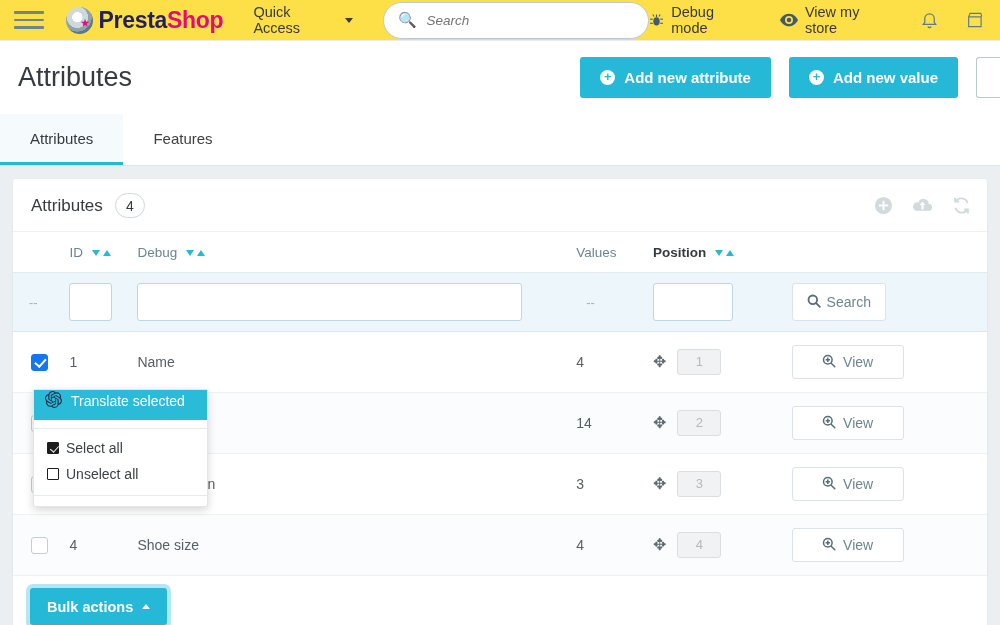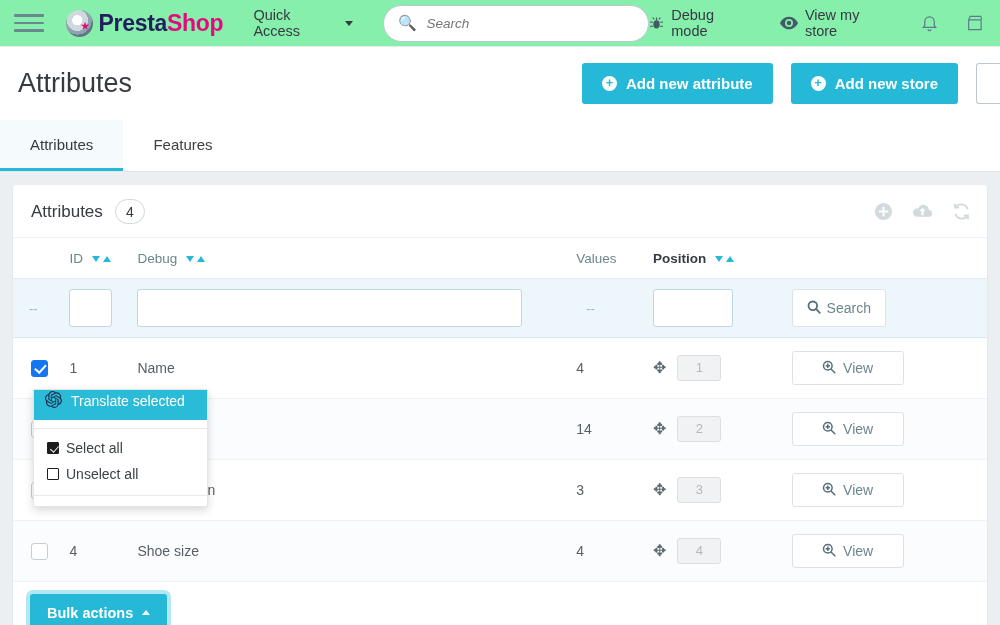--- a/index.html
+++ b/index.html
@@ -5,21 +5,21 @@
   * { box-sizing: border-box; margin: 0; padding: 0; }
   html, body {
     width: 1000px; height: 625px;
     background: #eceff1;
     font-family: "Liberation Sans", sans-serif;
     overflow: hidden;
   }
 
   
   .navbar {
-    height: 47px; background: #86efac;
+    height: 41px; background: #fde047;
     display: flex; align-items: center;
     border-bottom: 1px solid #e8ebed;
     position: relative; z-index: 40; justify-content: center;
   }
   .hamburger { margin-left: 14px; width: 30px; cursor: pointer;
     display: flex; flex-direction: column; gap: 5px; }
   .hamburger span { display: block; height: 2.5px; background: #6c868e; border-radius: 1px; }
 
   .brand { display: flex; align-items: center; margin-left: 22px; cursor: pointer; }
   .brand-logo {
@@ -281,21 +281,21 @@
 
 <div class="page-head">
   <h1 class="page-title">Attributes</h1>
   <div class="head-actions">
     <button class="btn-primary">
       <span class="plus-circle">+</span>
       <span>Add new attribute</span>
     </button>
     <button class="btn-primary">
       <span class="plus-circle">+</span>
-      <span>Add new store</span>
+      <span>Add new value</span>
     </button>
     <div class="btn-outline-cut"></div>
   </div>
 </div>
 
 <div class="tabs">
   <div class="tab active">Attributes</div>
   <div class="tab">Features</div>
 </div>
 

